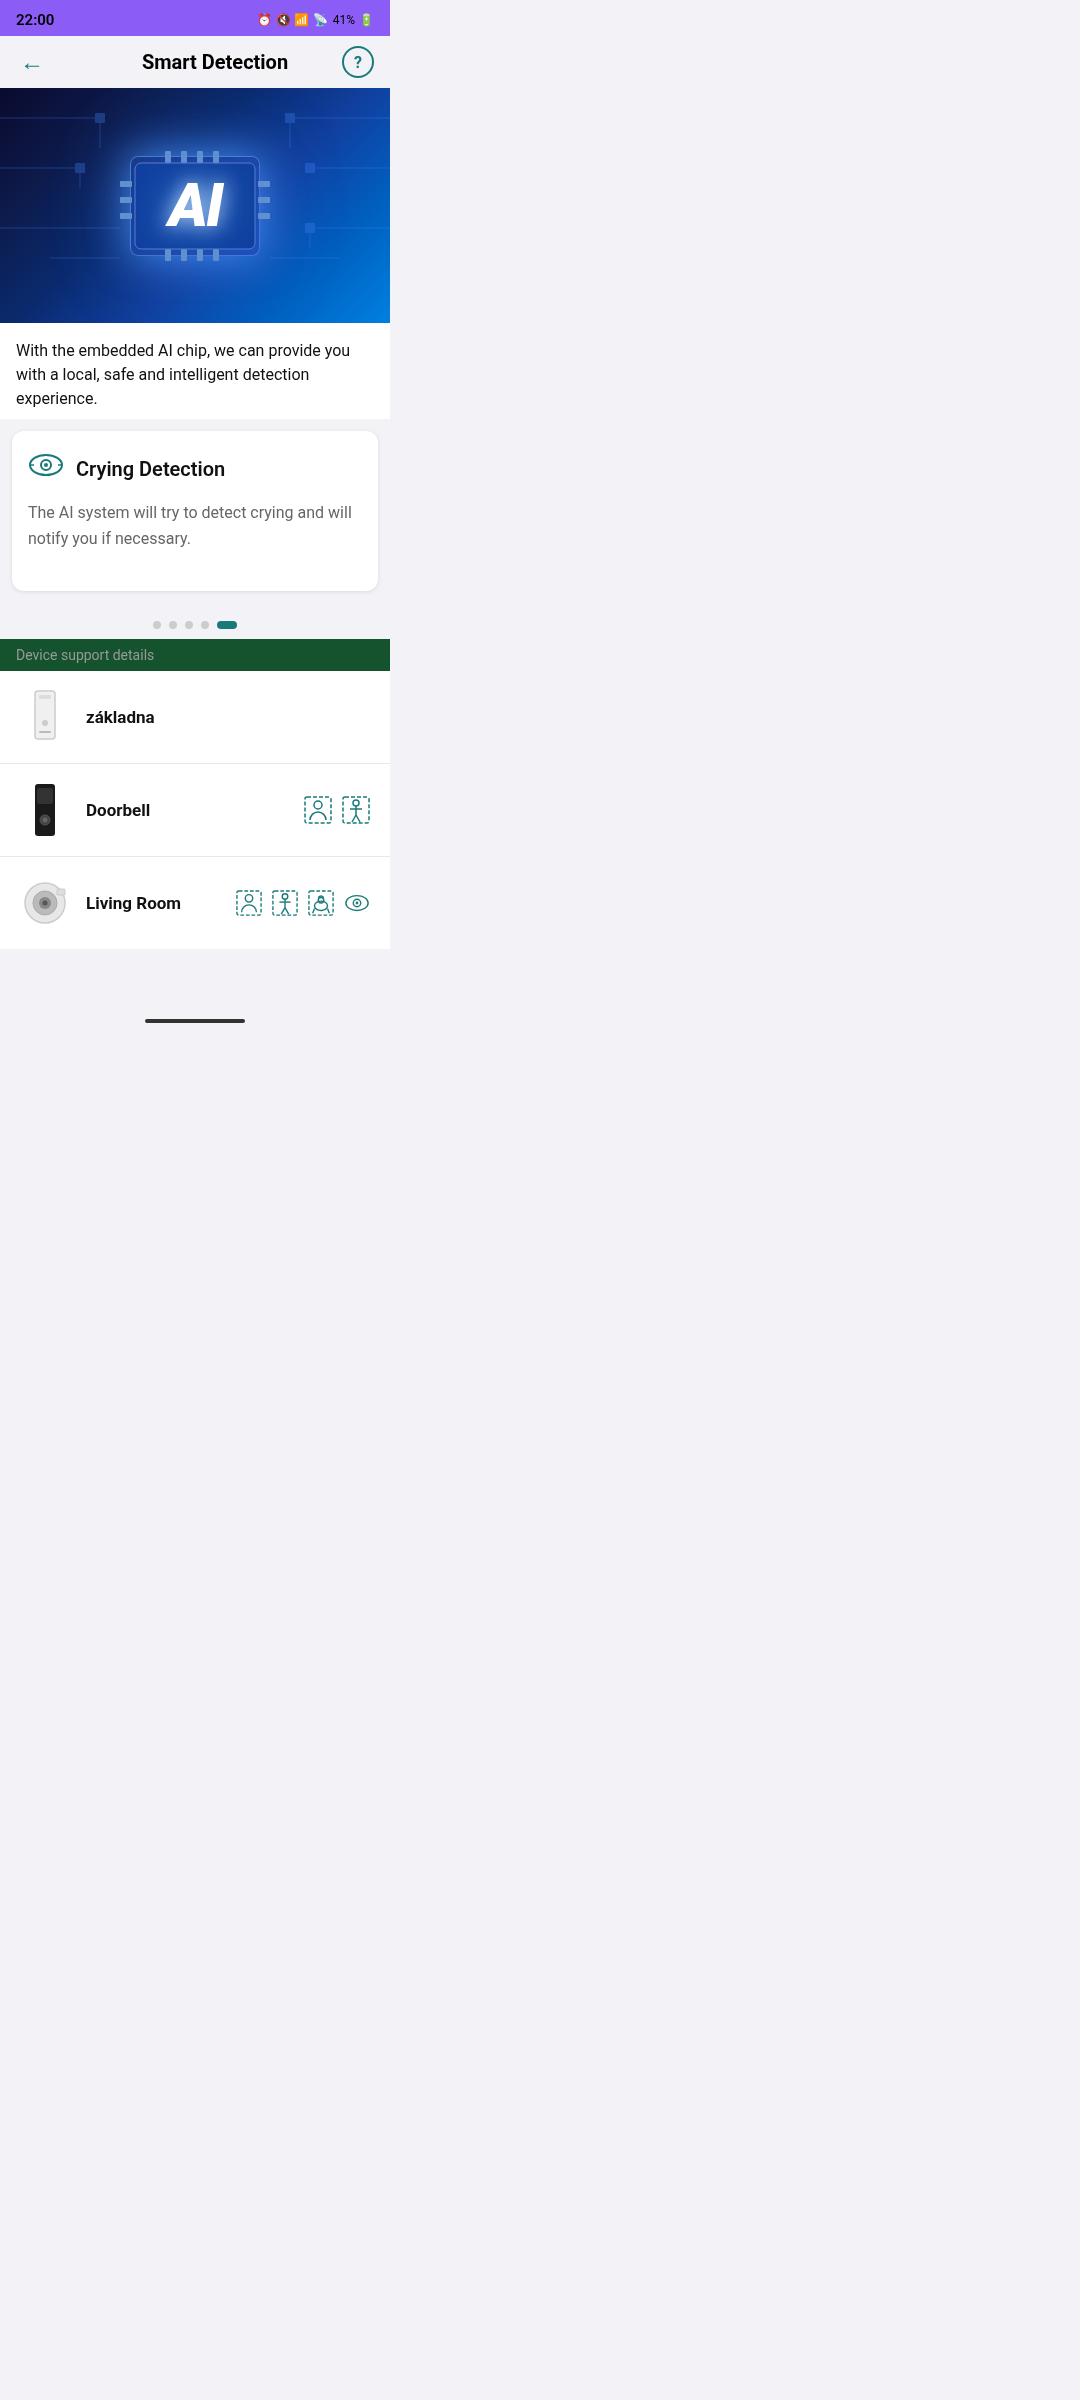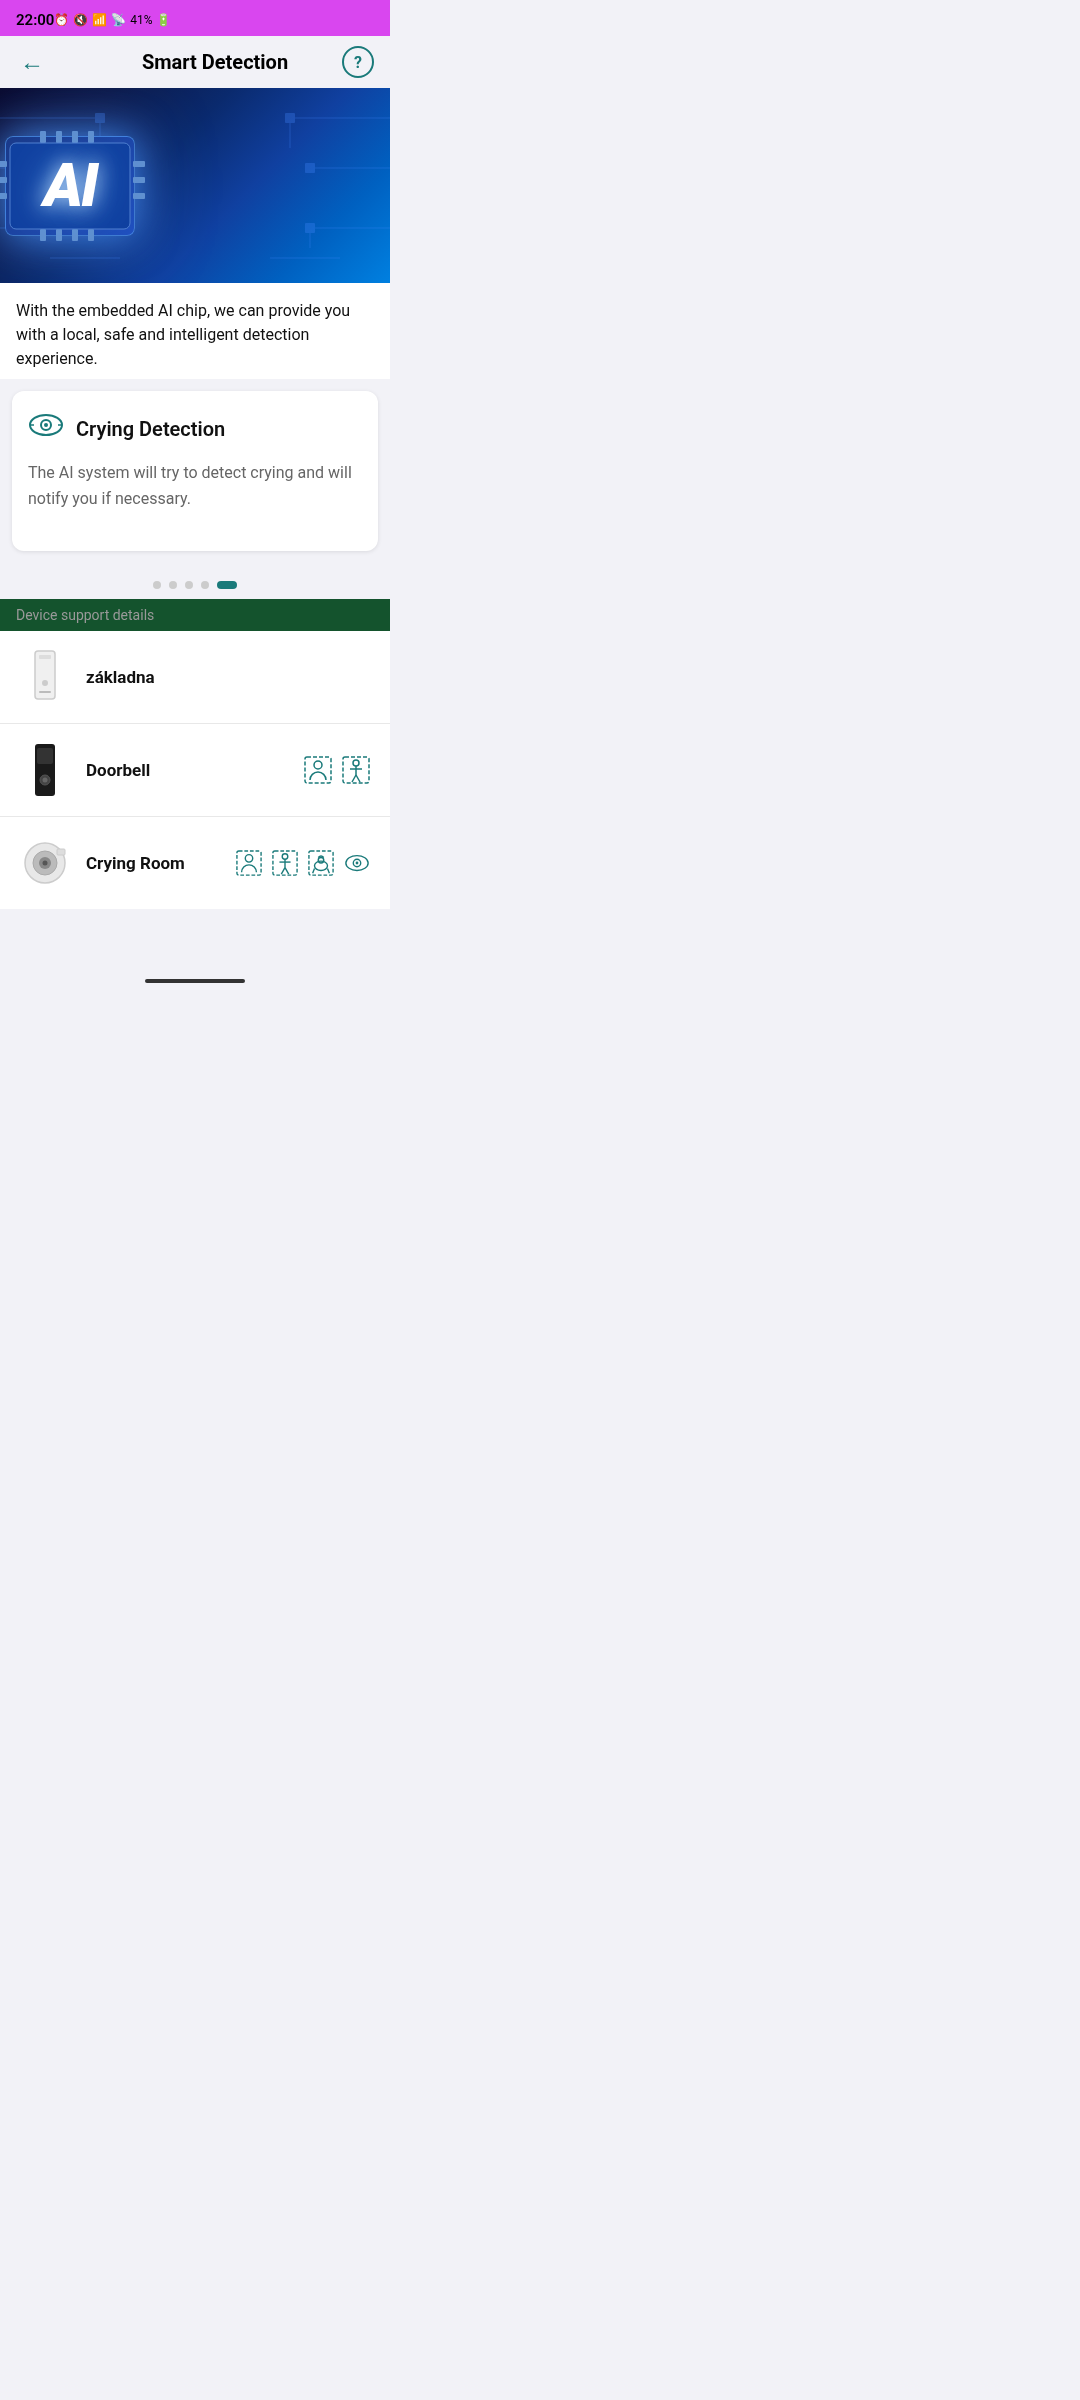--- a/index.html
+++ b/index.html
@@ -10,23 +10,24 @@
       background: #f2f2f7;
       width: 390px;
       min-height: 860px;
       position: relative;
       overflow-x: hidden;
     }
 
     
     .status-bar {
       display: flex;
+      justify-content: space-between;
       align-items: center;
       padding: 8px 16px 4px 16px;
-      background: #d946ef;
+      background: #8b5cf6;
       height: 36px;
     }
     .status-time {
       font-size: 15px;
       font-weight: 600;
       color: #000;
     }
     .status-icons {
       display: flex;
       align-items: center;
@@ -68,26 +69,27 @@
       justify-content: center;
       color: #1a7a7a;
       font-size: 16px;
       font-weight: 700;
       cursor: pointer;
     }
 
     
     .ai-banner {
       width: 100%;
-      height: 195px;
+      height: 235px;
       background: linear-gradient(135deg, #0a0a2e 0%, #0d1a4a 20%, #0a2a6e 40%, #1040a0 60%, #0060c0 80%, #0080e0 100%);
       position: relative;
       overflow: hidden;
       display: flex;
       align-items: center;
+      justify-content: center;
     }
     .ai-chip {
       position: relative;
       width: 140px;
       height: 140px;
       display: flex;
       align-items: center;
       justify-content: center;
     }
     .ai-chip-bg {
@@ -397,21 +399,21 @@
     <div class="device-card">
       <div class="device-icon-wrap">
         <svg width="48" height="48" viewBox="0 0 48 48" fill="none" xmlns="http://www.w3.org/2000/svg">
           <circle cx="24" cy="24" r="20" fill="#e8e8e8" stroke="#ccc" stroke-width="1.5"></circle>
           <circle cx="24" cy="24" r="12" fill="#bbb" stroke="#aaa" stroke-width="1"></circle>
           <circle cx="24" cy="24" r="6" fill="#888"></circle>
           <circle cx="24" cy="24" r="2.5" fill="#555"></circle>
           <rect x="36" y="10" width="8" height="6" rx="1" fill="#ddd" stroke="#ccc"></rect>
         </svg>
       </div>
-      <span class="device-name">Crying Room</span>
+      <span class="device-name">Living Room</span>
       <div class="device-features">
 
         <svg width="26" height="26" viewBox="0 0 28 28" fill="none" xmlns="http://www.w3.org/2000/svg">
           <rect x="1" y="1" width="26" height="26" rx="2" stroke="#1a7a7a" stroke-width="1.5" fill="none" stroke-dasharray="4 2"></rect>
           <circle cx="14" cy="9" r="4" stroke="#1a7a7a" stroke-width="1.5" fill="none"></circle>
           <path d="M6 24c0-4.4 3.6-8 8-8s8 3.6 8 8" stroke="#1a7a7a" stroke-width="1.5" fill="none"></path>
         </svg>
 
         <svg width="26" height="26" viewBox="0 0 28 28" fill="none" xmlns="http://www.w3.org/2000/svg">
           <rect x="1" y="1" width="26" height="26" rx="2" stroke="#1a7a7a" stroke-width="1.5" fill="none" stroke-dasharray="4 2"></rect>

